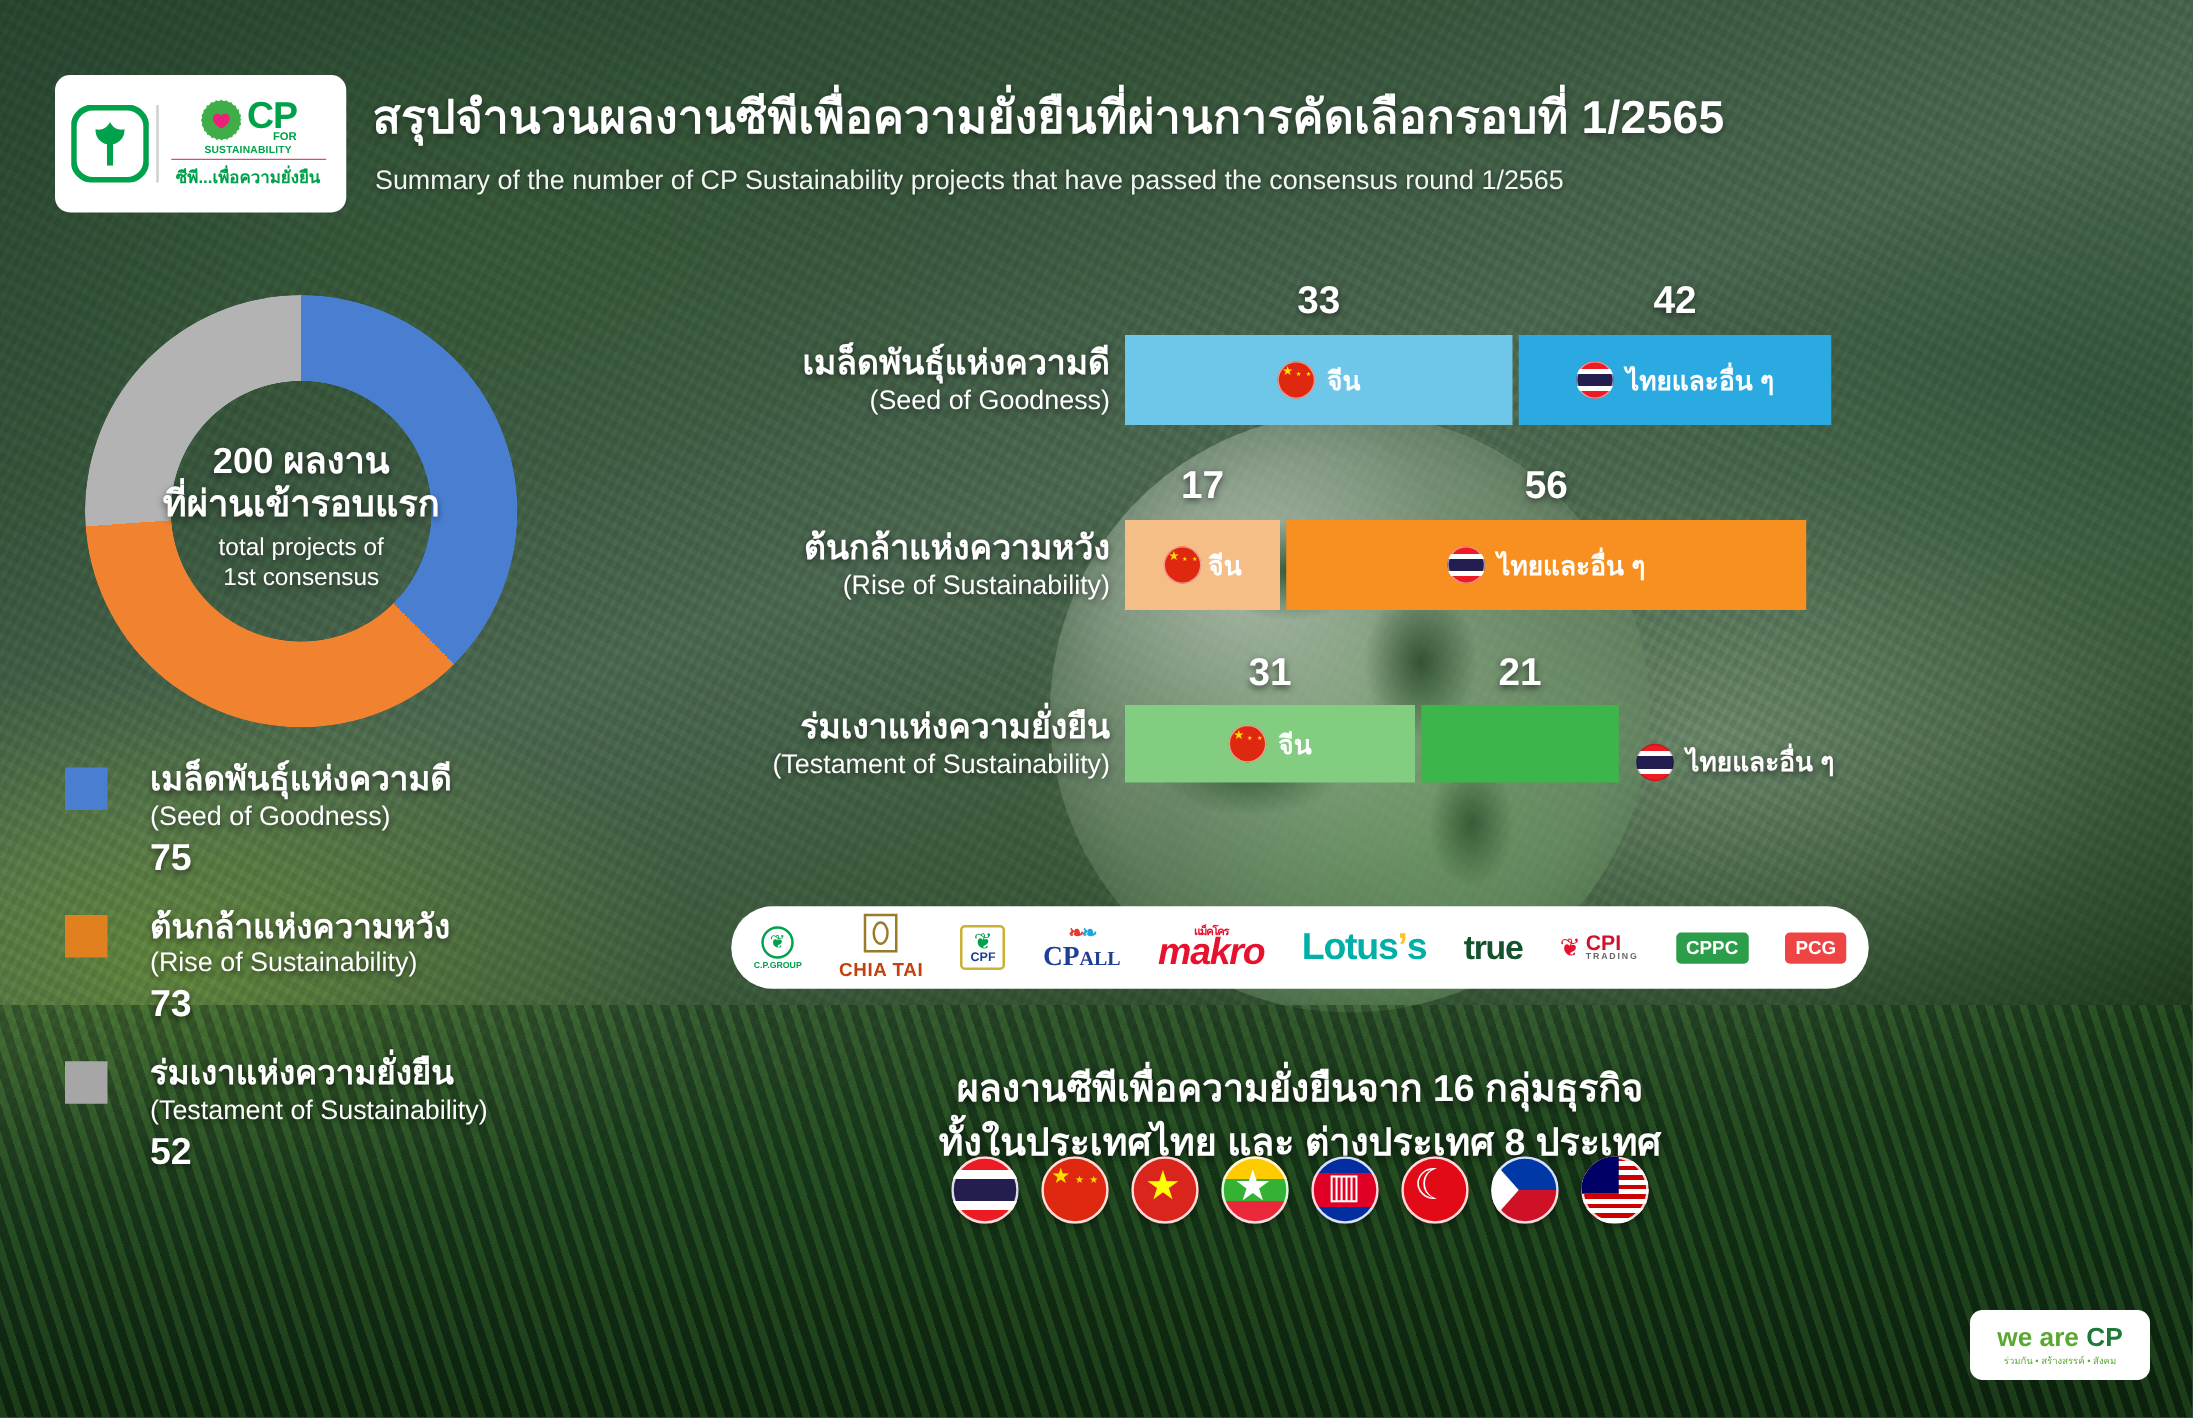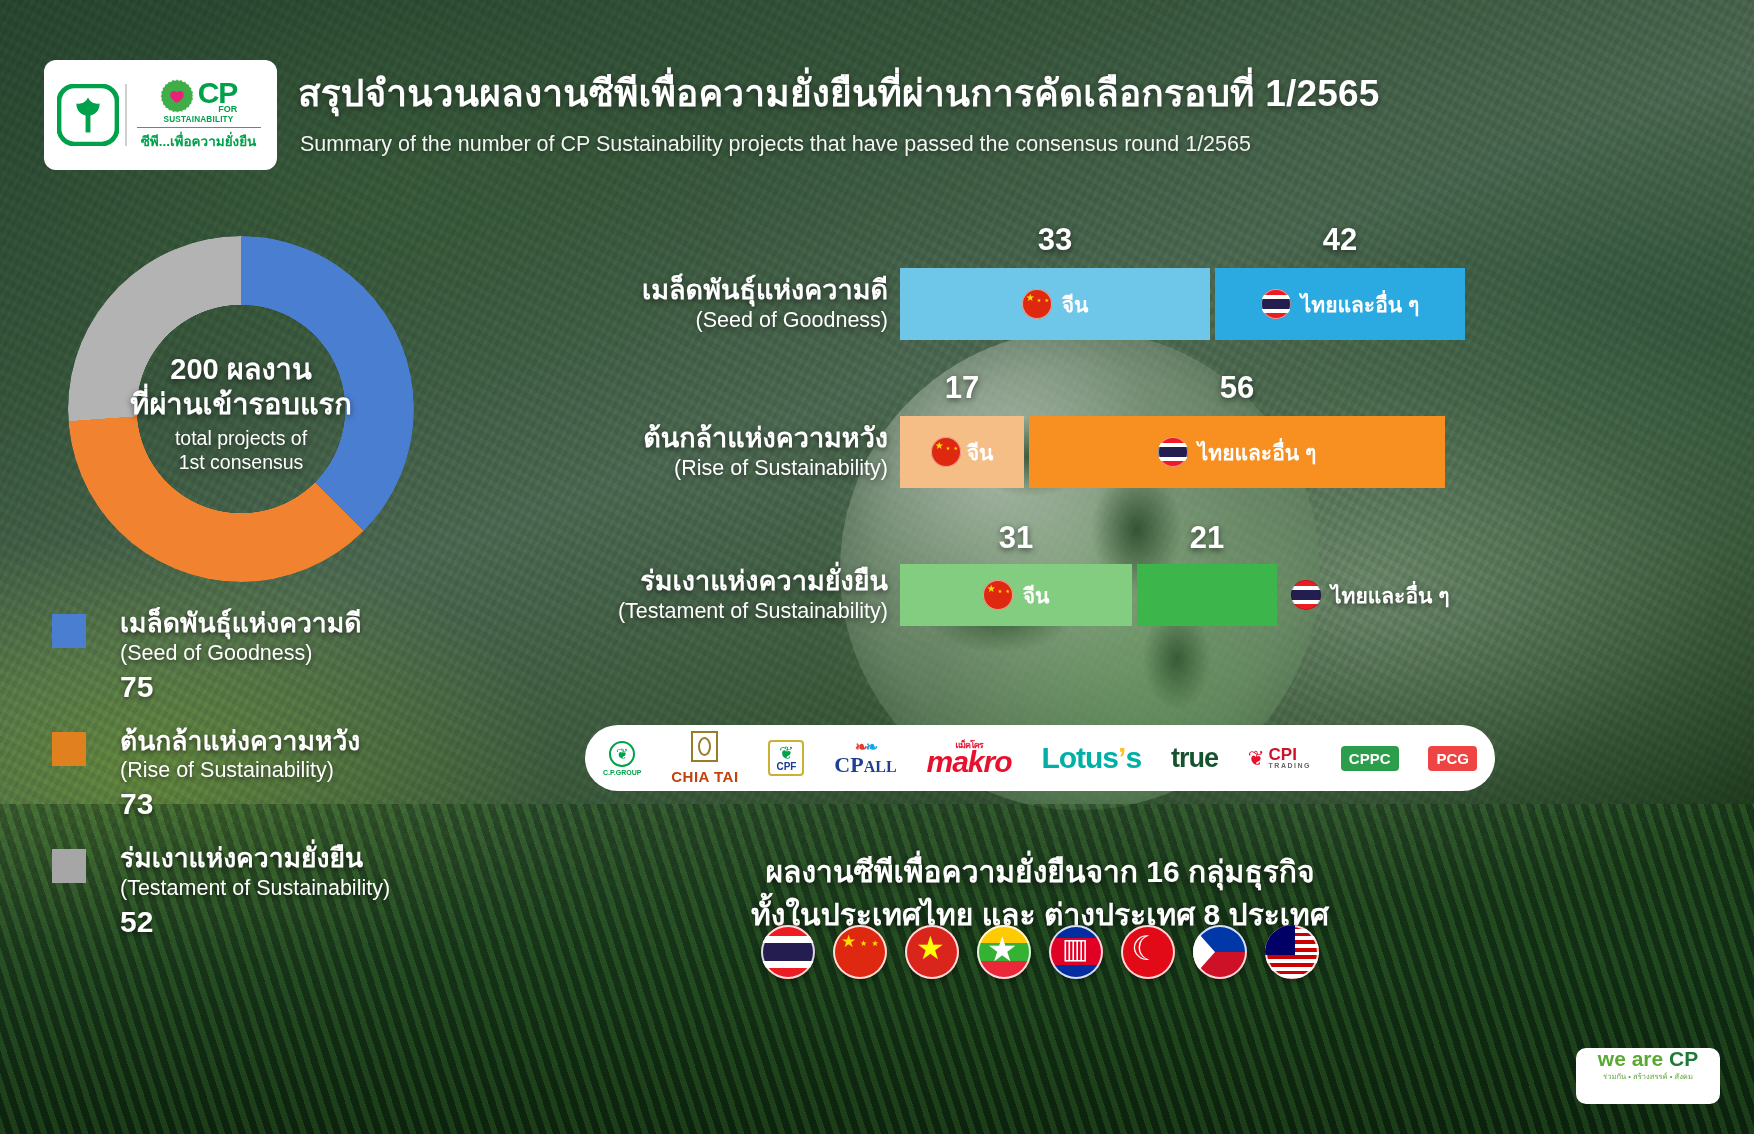--- a/index.html
+++ b/index.html
@@ -114,21 +114,21 @@
   .lg-val { font-size:30px; font-weight:800; line-height:1.3; text-shadow:0 2px 5px rgba(0,0,0,.55); }
 
   
   .bar-row { position:absolute; display:flex; align-items:center; }
   .bar-label {
     width:340px; text-align:right; padding-right:12px; color:#fff;
     text-shadow:0 2px 6px rgba(0,0,0,.55);
   }
   .bl-th { font-size:27px; font-weight:800; line-height:1.2; }
   .bl-en { font-size:21.5px; font-weight:400; line-height:1.25; }
-  .bars { position:relative; display:flex; align-items:center; }
+  .bars { position:relative; display:flex; align-items:flex-end; }
   .seg { position:relative; display:flex; align-items:center; justify-content:center; gap:10px; }
   .seg-num {
     position:absolute; left:0; right:0; text-align:center; color:#fff;
     font-size:31px; font-weight:800; text-shadow:0 2px 6px rgba(0,0,0,.6);
   }
   .seg-txt { font-size:21px; font-weight:800; color:#fff; white-space:nowrap; }
   .flag { width:30px; height:30px; border-radius:50%; flex:0 0 auto; overflow:hidden;
           box-shadow:0 0 0 1px rgba(255,255,255,.55) inset; }
   .flag.outside { box-shadow:0 0 0 1px rgba(0,0,0,.18) inset; }
   .out-label { display:flex; align-items:center; gap:10px; margin-left:14px; }
@@ -199,21 +199,21 @@
   #flag-row .fl-mm::after{ left:10px; top:7px; font-size:34px;}
   #flag-row .fl-kh::after{ left:13px; top:10px; font-size:28px;}
   #flag-row .fl-tr::after{ left:10px; top:3px; font-size:34px;}
   #flag-row .fl-ph::after{ border-left-width:24px; border-top-width:27px; border-bottom-width:27px;}
   #flag-row .fl-my::after{ width:30px; height:30px; }
   #flag-row .fl-my { background:repeating-linear-gradient(#cc0001 0 3.8px, #fff 3.8px 7.6px); }
 
   #wearecp {
     position:absolute; right:34px; bottom:30px; width:144px; height:56px;
     background:#fff; border-radius:10px;
-    display:flex; flex-direction:column; align-items:center; line-height:1;
+    display:flex; flex-direction:column; align-items:center; justify-content:center; line-height:1;
   }
   #wearecp .w1 { font-size:21px; font-weight:800; color:#5aa832; }
   #wearecp .w1 i { color:#1f7a3a; font-style:normal; }
   #wearecp .w2 { font-size:7.6px; color:#5aa832; margin-top:4px; }
 </style>
 </head>
 <body>
 
 <div id="bg">
   <div id="bgnoise"></div>
@@ -325,21 +325,21 @@
     <div class="bl-th">ร่มเงาแห่งความยั่งยืน</div>
     <div class="bl-en">(Testament of Sustainability)</div>
   </div>
   <div class="bars">
     <div class="seg" style="width:232px;height:62px;background:#82cd80;">
       <div class="seg-num" style="top:-44px;">31</div>
       <span class="flag fl-cn"></span>
       <span class="seg-txt">จีน</span>
     </div>
     <div style="width:5px"></div>
-    <div class="seg" style="width:140px;height:62px;background:#3cb54a;">
+    <div class="seg" style="width:158px;height:62px;background:#3cb54a;">
       <div class="seg-num" style="top:-44px;">21</div>
     </div>
     <div class="out-label">
       <span class="flag fl-th outside"></span>
       <span class="seg-txt" style="text-shadow:0 2px 6px rgba(0,0,0,.55)">ไทยและอื่น ๆ</span>
     </div>
   </div>
 </div>
 
 <div id="logostrip">

